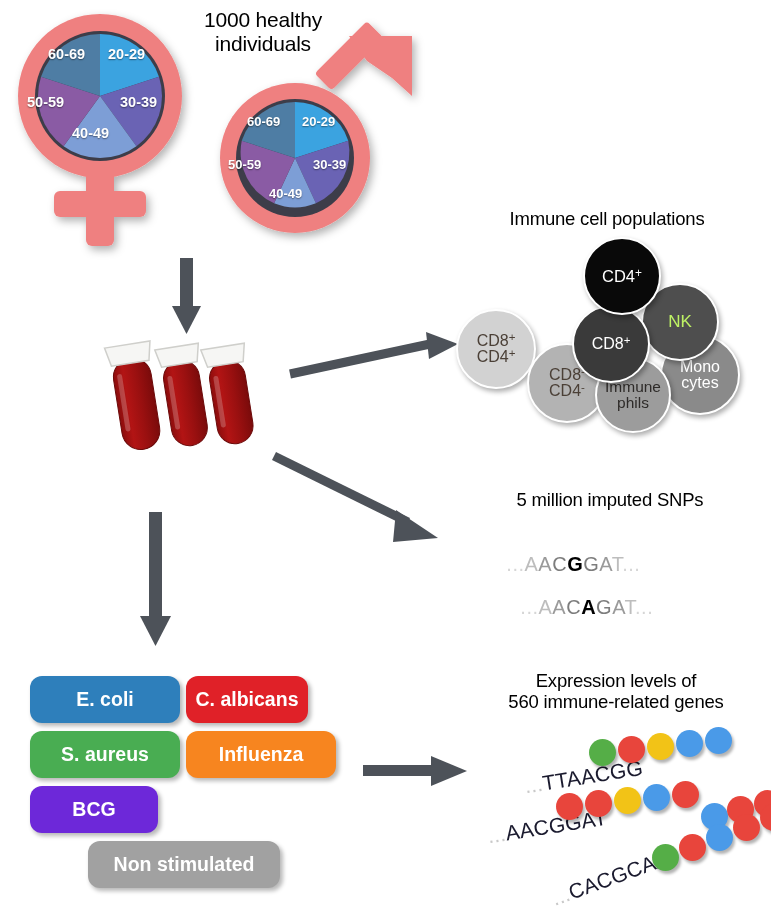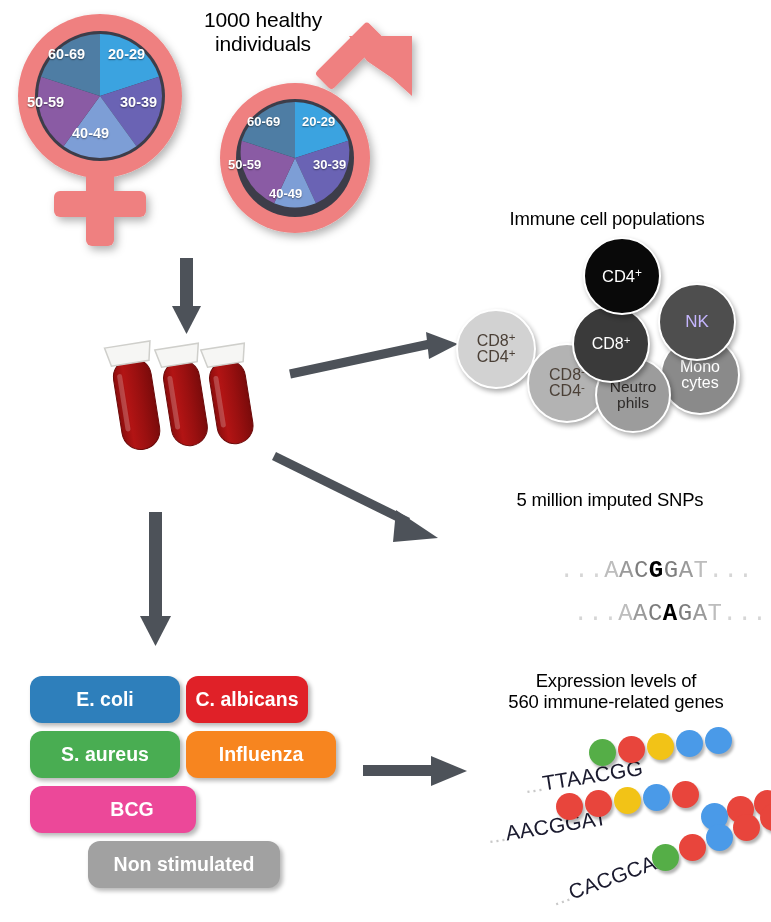--- a/index.html
+++ b/index.html
@@ -96,22 +96,22 @@
     position: relative;
     top: -0.42em;
     line-height: 0;
   }
 
   
   #snp-block { position: absolute; left: 470px; top: 530px; width: 290px; height: 90px; }
   .snp-line {
     position: absolute;
     white-space: pre;
-    font-family: Liberation Mono, monospace;
-    font-size: 24px;
+    font-family: Liberation Sans, sans-serif;
+    font-size: 20px;
     letter-spacing: 0.5px;
   }
   .snp-line .dim1 { color: #d6d6d6; }
   .snp-line .dim2 { color: #bdbdbd; }
   .snp-line .dim3 { color: #9a9a9a; }
   .snp-line .dim4 { color: #7d7d7d; }
   .snp-line .snp-hi { color: #000000; font-weight: bold; }
 
   
   #stimuli { position: absolute; left: 30px; top: 676px; width: 320px; height: 220px; }
@@ -287,42 +287,42 @@
         </div>
     </div>
 
 
     <div class="cell" style="left:128px; top:2px; width:78px; height:78px; background:#090909; color:#ffffff; font-size:16.5px; z-index:6;">
       <div>
           <span>CD4<sup>+</sup></span>
         </div>
     </div>
 
-    <div class="cell" style="left:203px; top:48px; width:78px; height:78px; background:#4e4e4e; color:#c4b5fd; font-size:17px; z-index:3;">
+    <div class="cell" style="left:186px; top:48px; width:78px; height:78px; background:#4e4e4e; color:#bef264; font-size:17px; z-index:3;">
       <div>
           <span>NK</span>
         </div>
     </div>
 
     <div class="cell" style="left:117px; top:70px; width:78px; height:78px; background:#3a3a3a; color:#ffffff; font-size:16px; z-index:5;">
       <div>
           <span>CD8<sup>+</sup></span>
         </div>
     </div>
 
     <div class="cell" style="left:72px; top:108px; width:80px; height:80px; background:#b3b3b3; color:#4b4037; font-size:16px; z-index:3;">
       <div>
           <span>CD8<sup>-</sup></span>
           <span>CD4<sup>-</sup></span>
         </div>
     </div>
 
     <div class="cell" style="left:140px; top:122px; width:76px; height:76px; background:#9c9c9c; color:#2e2b29; font-size:15.5px; z-index:4;">
       <div>
-          <span>Neutro</span>
+          <span>Immune</span>
           <span>phils</span>
         </div>
     </div>
 
     <div class="cell" style="left:205px; top:100px; width:80px; height:80px; background:#8a8a8a; color:#ffffff; font-size:16px; z-index:2;">
       <div>
           <span>Mono</span>
           <span>cytes</span>
         </div>
     </div>
@@ -345,21 +345,21 @@
     </div>
     <div class="stim-box" style="left:156px; top:0px; width:122px; height:47px; background:#e02128;">
       <span>C. albicans</span>
     </div>
     <div class="stim-box" style="left:0px; top:55px; width:150px; height:47px; background:#49ad52;">
       <span>S. aureus</span>
     </div>
     <div class="stim-box" style="left:156px; top:55px; width:150px; height:47px; background:#f7851f;">
       <span>Influenza</span>
     </div>
-    <div class="stim-box" style="left:0px; top:110px; width:128px; height:47px; background:#ec4899;padding-left:38px;">
+    <div class="stim-box" style="left:0px; top:110px; width:128px; height:47px; background:#6d28d9;">
       <span>BCG</span>
     </div>
     <div class="stim-box" style="left:58px; top:165px; width:192px; height:47px; background:#a1a1a1;">
       <span>Non stimulated</span>
     </div>
   </div>
 
   <div class="abs heading" id="title-genes">Expression levels of<br>560 immune-related genes</div>
 
   <div id="genes-graphic">

